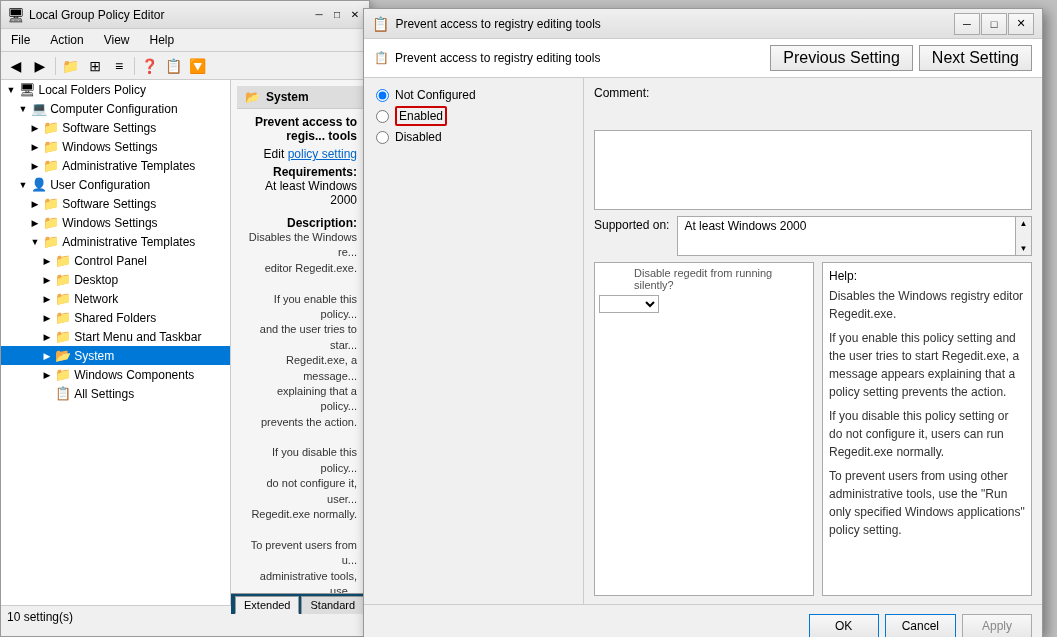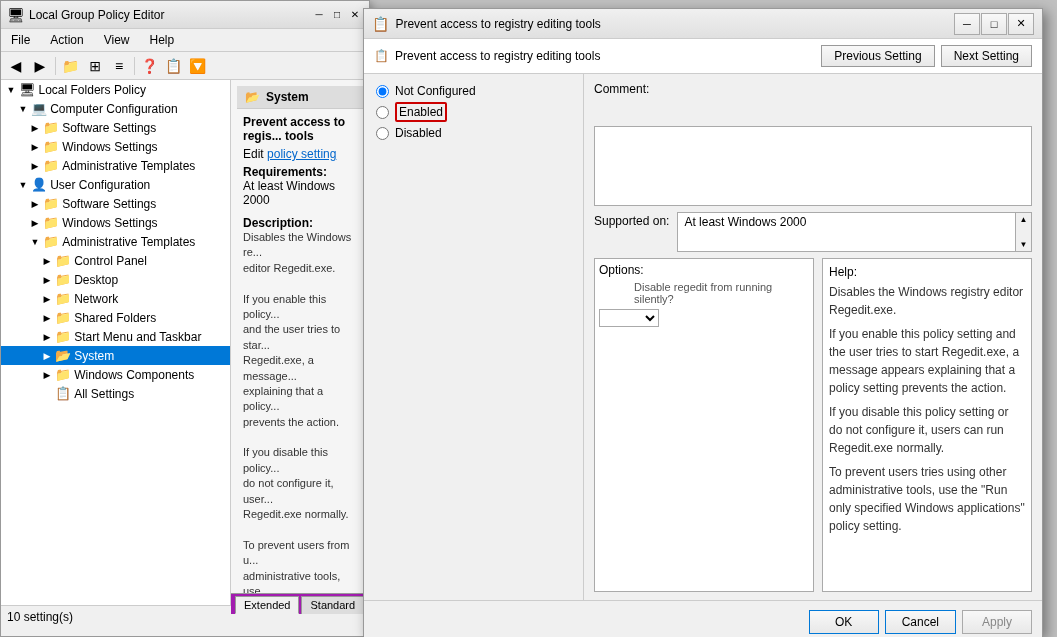--- a/index.html
+++ b/index.html
@@ -65,21 +65,21 @@
       display: flex; align-items: center; padding: 0 6px; font-size: 11px;
     }
     .system-header {
       background: #ddd; padding: 4px 8px; font-weight: bold; font-size: 13px;
       border-bottom: 1px solid #ccc; display: flex; align-items: center; gap: 6px;
     }
     .policy-link { color: #0066cc; text-decoration: underline; cursor: pointer; }
     .req-label { font-weight: bold; }
     .desc-text { font-size: 11px; line-height: 1.4; color: #333; }
     .tab-bar {
-      display: flex; border-top: 1px solid #999; background: #a21caf;
+      display: flex; border-top: 1px solid #999; background: #0c4a6e;
       padding: 2px 4px 0;
     }
     .tab {
       padding: 2px 8px; border: 1px solid #999; border-bottom: none;
       background: #ddd; cursor: pointer; margin-right: 2px; font-size: 11px;
     }
     .tab.active { background: #f0f0f0; border-bottom: 1px solid #f0f0f0; }
 
     
     .dialog-window {
@@ -109,21 +109,21 @@
     .dialog-subtitle-bar {
       background: white; padding: 6px 10px;
       border-bottom: 1px solid #ccc;
       display: flex; align-items: center; justify-content: space-between;
     }
     .subtitle-left { display: flex; align-items: center; gap: 6px; font-size: 12px; }
     .subtitle-right { display: flex; gap: 6px; }
     .setting-btn {
       padding: 3px 12px; border: 1px solid #999;
       background: linear-gradient(to bottom, #f8f8f8, #e8e8e8);
-      cursor: pointer; font-size: 12px;
+      cursor: pointer; font-size: 16px;
     }
     .dialog-body { display: flex; height: calc(100% - 100px); }
     .dialog-left {
       width: 220px; padding: 10px 12px; border-right: 1px solid #ccc;
       display: flex; flex-direction: column; gap: 6px;
     }
     .radio-group { display: flex; flex-direction: column; gap: 4px; }
     .radio-item {
       display: flex; align-items: center; gap: 6px; cursor: pointer;
     }
@@ -340,21 +340,21 @@
           <span>All Settings</span>
         </div>
       </div>
     </div>
 
     <div class="right-panel">
       <div class="system-header">
         <span>📂</span>
         <span>System</span>
       </div>
-      <div style="padding: 6px; font-size: 11px; overflow:auto;">
+      <div style="padding: 6px; font-size: 11px; overflow:auto;text-align:right;">
         <div style="font-weight:bold; margin-bottom:4px;">Prevent access to regis... tools</div>
         <div style="margin-bottom: 4px;">
           <span>Edit</span>
           <span class="policy-link">policy setting</span>
         </div>
         <div style="margin-bottom:2px;">
           <span class="req-label">Requirements:</span>
           <br>
           <span>At least Windows 2000</span>
         </div>
@@ -439,36 +439,35 @@
               <span class="scroll-arrow">▲</span>
               <span class="scroll-arrow" style="margin-top:auto;">▼</span>
             </div>
           </div>
         </div>
       </div>
 
       <div class="lower-section">
 
         <div class="options-panel">
-          <div class="options-title">Options:</div>
           <div class="options-content">Disable regedit from running silently?</div>
           <div class="dropdown-row">
             <select class="dropdown-select">
               <option></option>
             </select>
           </div>
         </div>
 
         <div class="help-panel">
           <div class="help-title">Help:</div>
           <div class="help-text">
             <p style="margin-bottom:6px;">Disables the Windows registry editor Regedit.exe.</p>
             <p style="margin-bottom:6px;">If you enable this policy setting and the user tries to start Regedit.exe, a message appears explaining that a policy setting prevents the action.</p>
             <p style="margin-bottom:6px;">If you disable this policy setting or do not configure it, users can run Regedit.exe normally.</p>
-            <p style="margin-bottom:6px;">To prevent users tries using other administrative tools, use the "Run only specified Windows applications" policy setting.</p>
+            <p style="margin-bottom:6px;">To prevent users from using other administrative tools, use the "Run only specified Windows applications" policy setting.</p>
           </div>
         </div>
       </div>
     </div>
   </div>
 
   <div class="dialog-footer">
     <button class="footer-btn">OK</button>
     <button class="footer-btn">Cancel</button>
     <button class="footer-btn apply">Apply</button>

